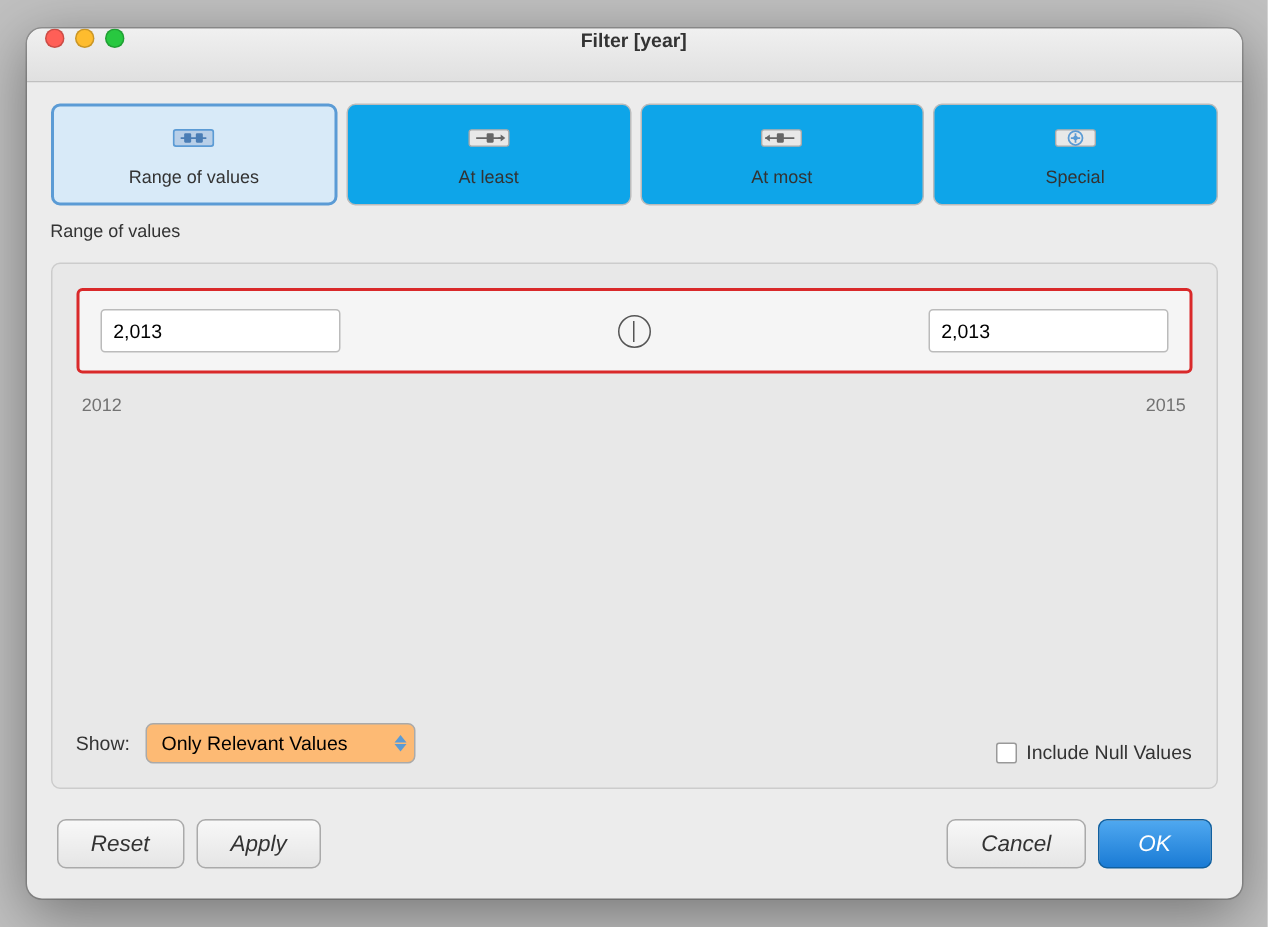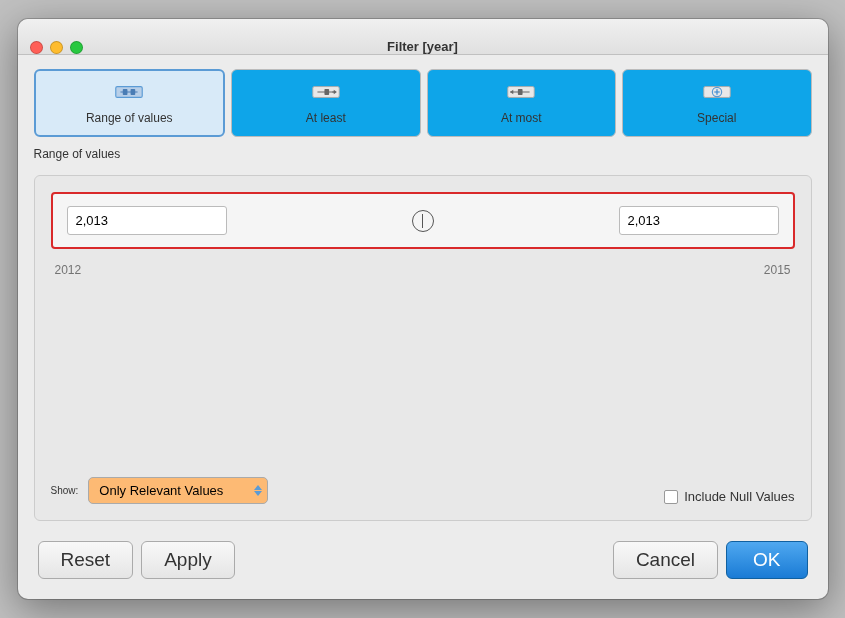--- a/index.html
+++ b/index.html
@@ -25,21 +25,21 @@
       flex-direction: column;
       overflow: hidden;
     }
 
     .title-bar {
       background: linear-gradient(to bottom, #f0f0f0, #e0e0e0);
       border-bottom: 1px solid #c0c0c0;
       border-radius: 10px 10px 0 0;
       height: 36px;
       display: flex;
-      align-items: flex-end;
+      align-items: flex-start;
       padding: 0 12px;
       position: relative;
     }
 
     .traffic-lights {
       display: flex;
       gap: 7px;
       align-items: center;
     }
 
@@ -187,21 +187,21 @@
 
     
     .show-row {
       display: flex;
       align-items: center;
       gap: 10px;
       margin-top: 8px;
     }
 
     .show-label {
-      font-size: 10px;
+      font-size: 13px;
       font-weight: 500;
       color: #333;
     }
 
     .show-select-wrapper {
       position: relative;
       display: inline-flex;
       align-items: center;
     }
 
@@ -265,26 +265,27 @@
     .bottom-bar {
       display: flex;
       align-items: center;
       padding: 10px 4px 6px;
       gap: 8px;
     }
 
     .btn {
       padding: 7px 22px;
       border-radius: 6px;
-      font-size: 19px;
+      font-size: 15px;
       cursor: pointer;
       border: 1px solid #aaa;
       background: linear-gradient(to bottom, #f8f8f8, #e5e5e5);
       color: #333;
       font-weight: 400;
+      font-style: italic;
     }
 
     .btn-primary {
       background: linear-gradient(to bottom, #4fa8f0, #1a7bd5);
       border: 1px solid #1060a0;
       color: #fff;
       font-weight: 500;
       padding: 7px 26px;
       text-align: right;
     }

